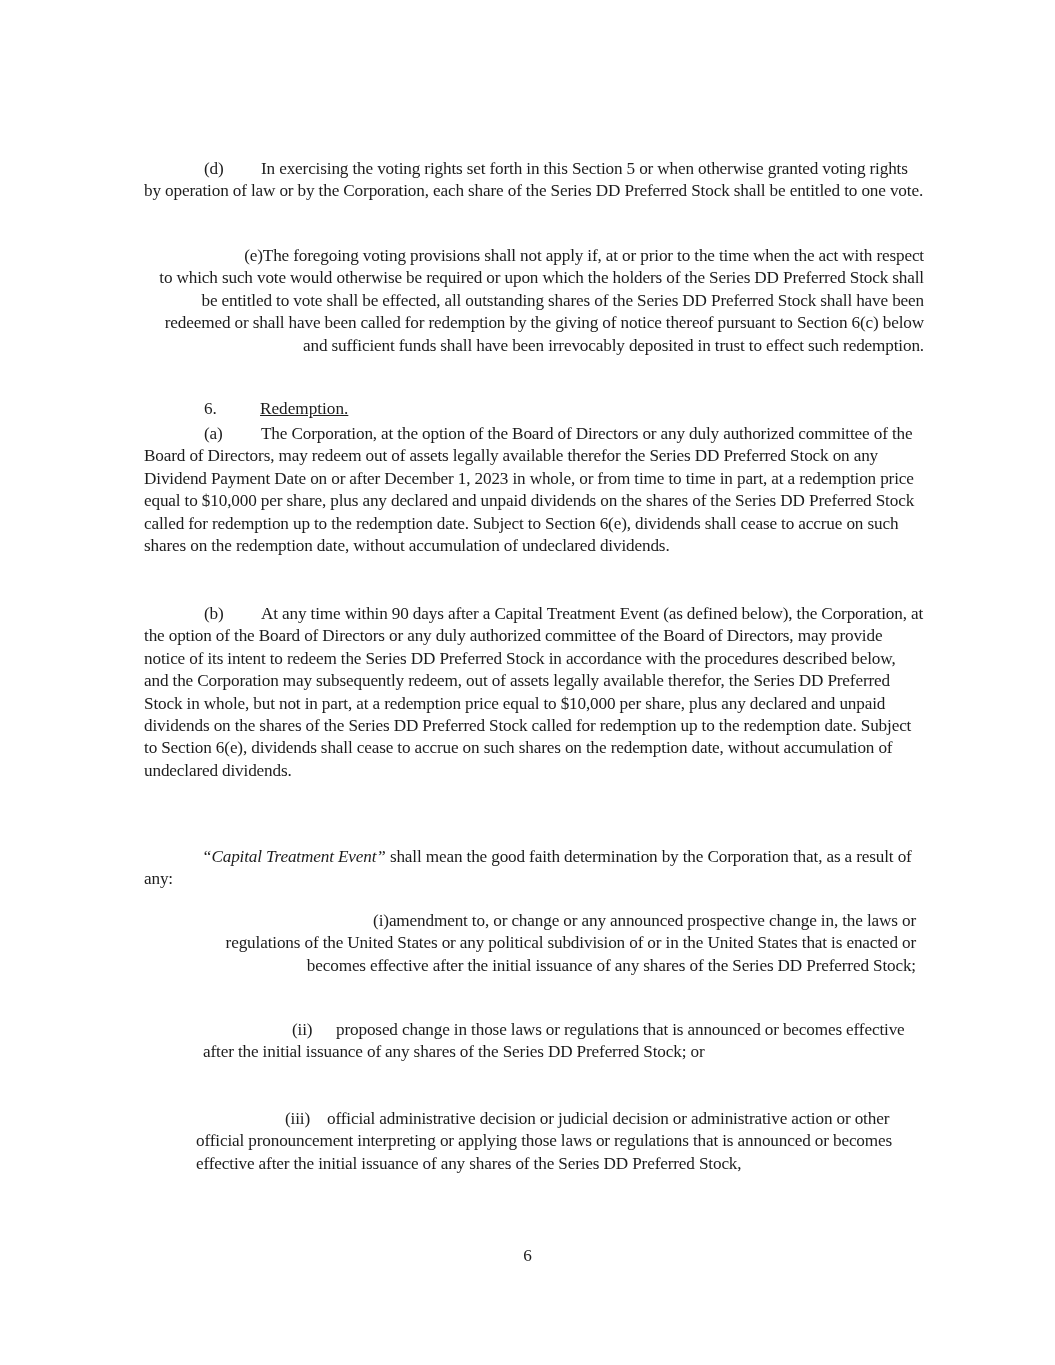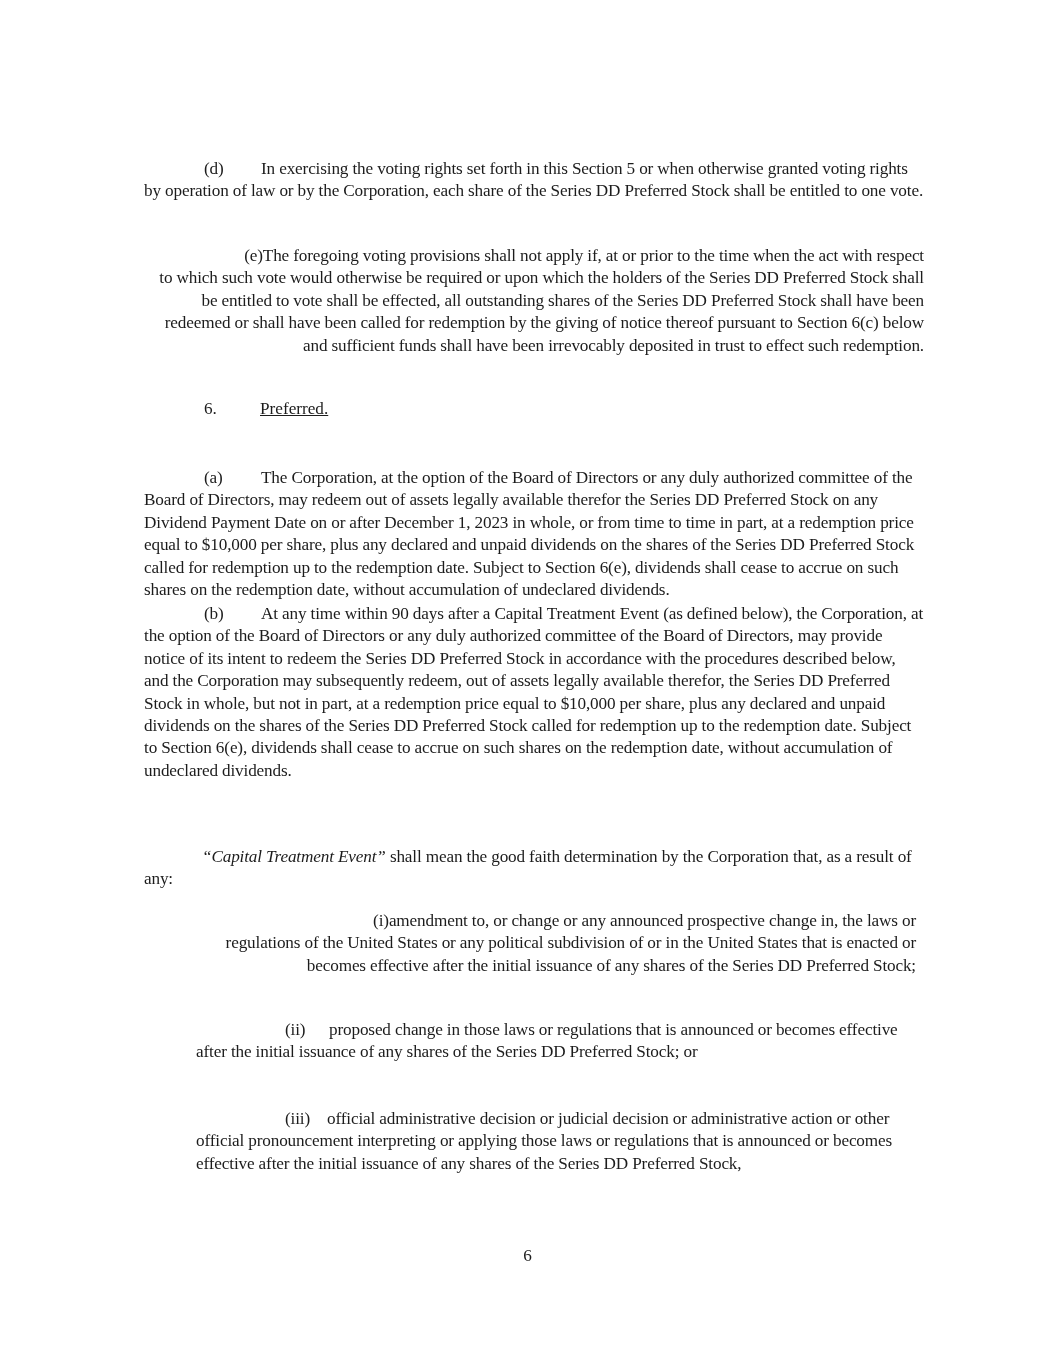--- a/index.html
+++ b/index.html
@@ -35,40 +35,40 @@
 
   <p class="para body-para" style="top:158px;font-family:Liberation Serif, serif;">
     <span class="label label-main">(d)</span><span>In exercising the voting rights set forth in this Section 5 or when otherwise granted voting rights by operation of law or by the Corporation, each share of the Series DD Preferred Stock shall be entitled to one vote.</span>
   </p>
 
   <p class="para body-para" style="top:245px;text-align:right;">
     <span class="label label-main">(e)</span><span>The foregoing voting provisions shall not apply if, at or prior to the time when the act with respect to which such vote would otherwise be required or upon which the holders of the Series DD Preferred Stock shall be entitled to vote shall be effected, all outstanding shares of the Series DD Preferred Stock shall have been redeemed or shall have been called for redemption by the giving of notice thereof pursuant to Section 6(c) below and sufficient funds shall have been irrevocably deposited in trust to effect such redemption.</span>
   </p>
 
   <div class="heading">
-    <span class="num">6.</span><span class="title">Preferred.</span>
+    <span class="num">6.</span><span class="title">Redemption.</span>
   </div>
 
-  <p class="para body-para" style="top:467px;">
+  <p class="para body-para" style="top:423px;">
     <span class="label label-main">(a)</span><span>The Corporation, at the option of the Board of Directors or any duly authorized committee of the Board of Directors, may redeem out of assets legally available therefor the Series DD Preferred Stock on any Dividend Payment Date on or after December 1, 2023 in whole, or from time to time in part, at a redemption price equal to $10,000 per share, plus any declared and unpaid dividends on the shares of the Series DD Preferred Stock called for redemption up to the redemption date.  Subject to Section 6(e), dividends shall cease to accrue on such shares on the redemption date, without accumulation of undeclared dividends.</span>
   </p>
 
   <p class="para body-para" style="top:603px;">
     <span class="label label-main">(b)</span><span>At any time within 90 days after a Capital Treatment Event (as defined below), the Corporation, at the option of the Board of Directors or any duly authorized committee of the Board of Directors, may provide notice of its intent to redeem the Series DD Preferred Stock in accordance with the procedures described below, and the Corporation may subsequently redeem, out of assets legally available therefor, the Series DD Preferred Stock in whole, but not in part, at a redemption price equal to $10,000 per share, plus any declared and unpaid dividends on the shares of the Series DD Preferred Stock called for redemption up to the redemption date.  Subject to Section 6(e), dividends shall cease to accrue on such shares on the redemption date, without accumulation of undeclared dividends.</span>
   </p>
 
   <p class="para body-para" style="top:846px;">
     <span style="display:inline-block; width:58px;"></span><span class="italic">“Capital Treatment Event”</span><span> shall mean the good faith determination by the Corporation that, as a result of any:</span>
   </p>
 
   <p class="para sub-para" style="top:910px;text-align:right;">
     <span class="label label-sub">(i)</span><span>amendment to, or change or any announced prospective change in, the laws or regulations of the United States or any political subdivision of or in the United States that is enacted or becomes effective after the initial issuance of any shares of the Series DD Preferred Stock;</span>
   </p>
 
-  <p class="para sub-para" style="top:1019px;">
+  <p class="para sub-para" style="top:1019px;margin-left:7px;">
     <span class="label label-sub">(ii)</span><span>proposed change in those laws or regulations that is announced or becomes effective after the initial issuance of any shares of the Series DD Preferred Stock; or</span>
   </p>
 
   <p class="para sub-para" style="top:1108px;">
     <span class="label label-sub wide">(iii)</span><span>official administrative decision or judicial decision or administrative action or other official pronouncement interpreting or applying those laws or regulations that is announced or becomes effective after the initial issuance of any shares of the Series DD Preferred Stock,</span>
   </p>
 
   <div class="page-number">6</div>
 </div>
 

